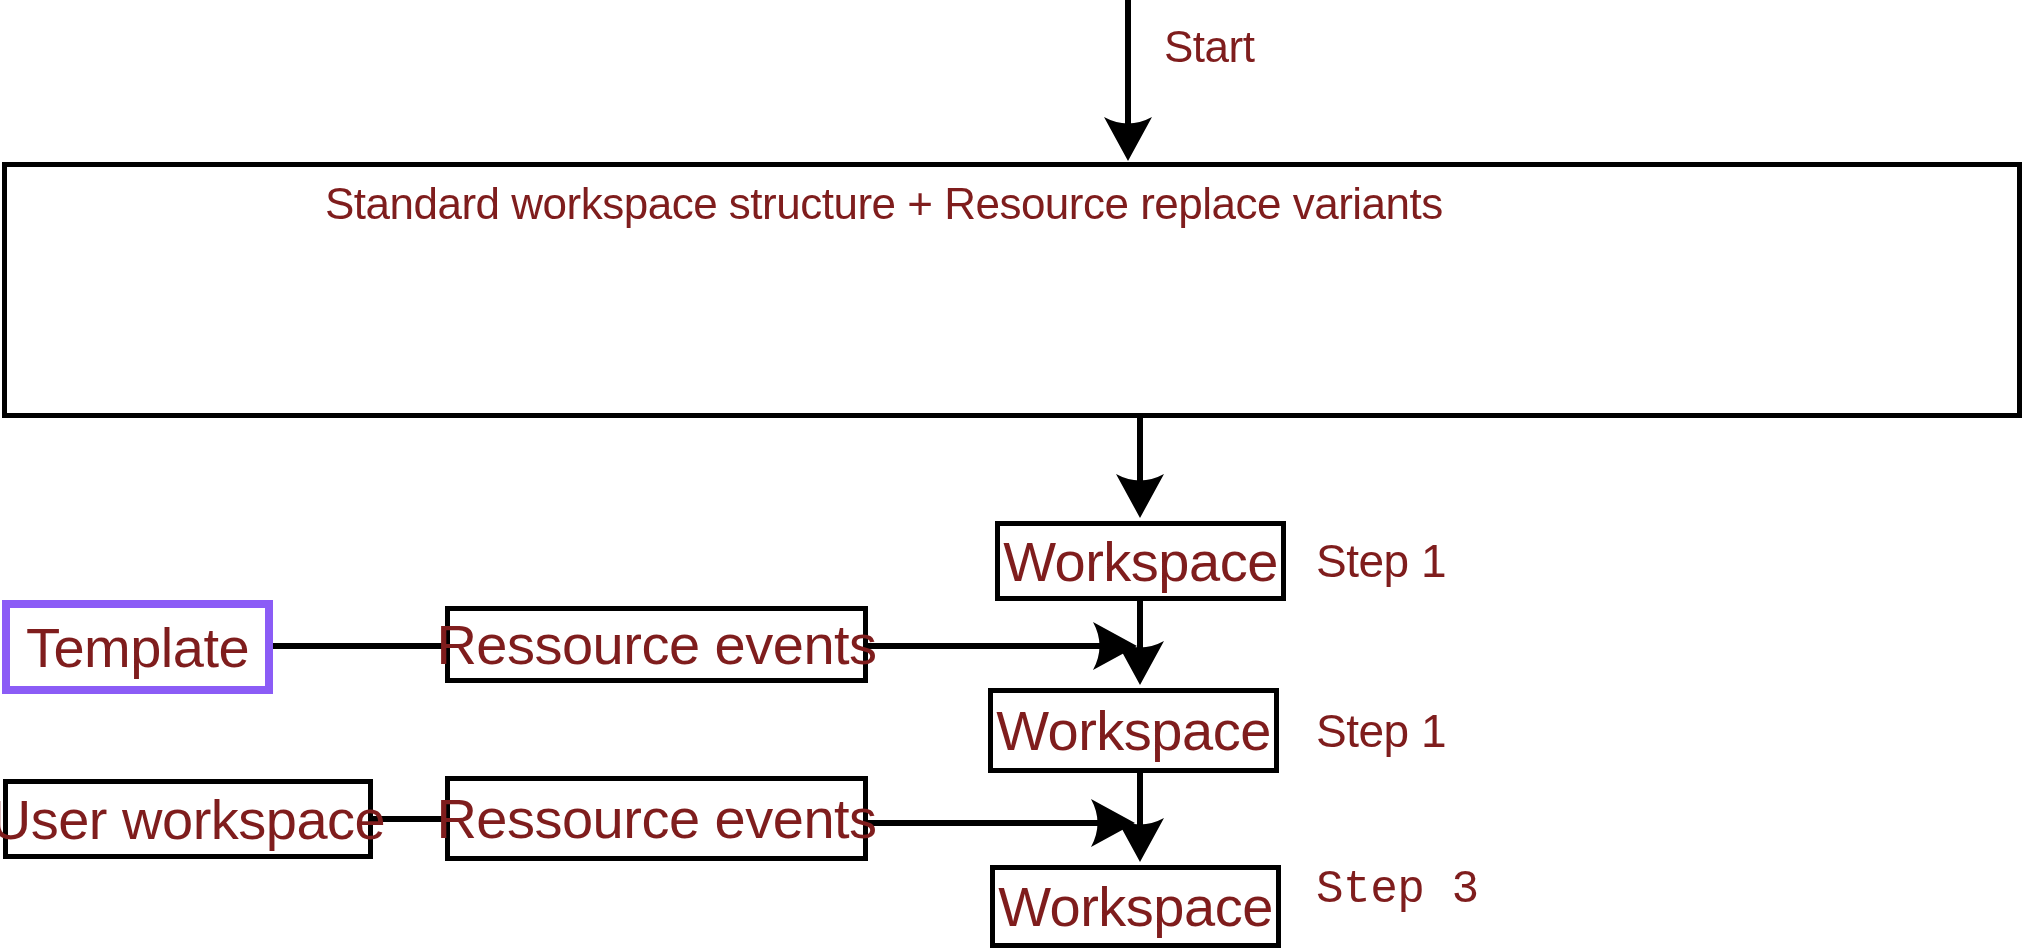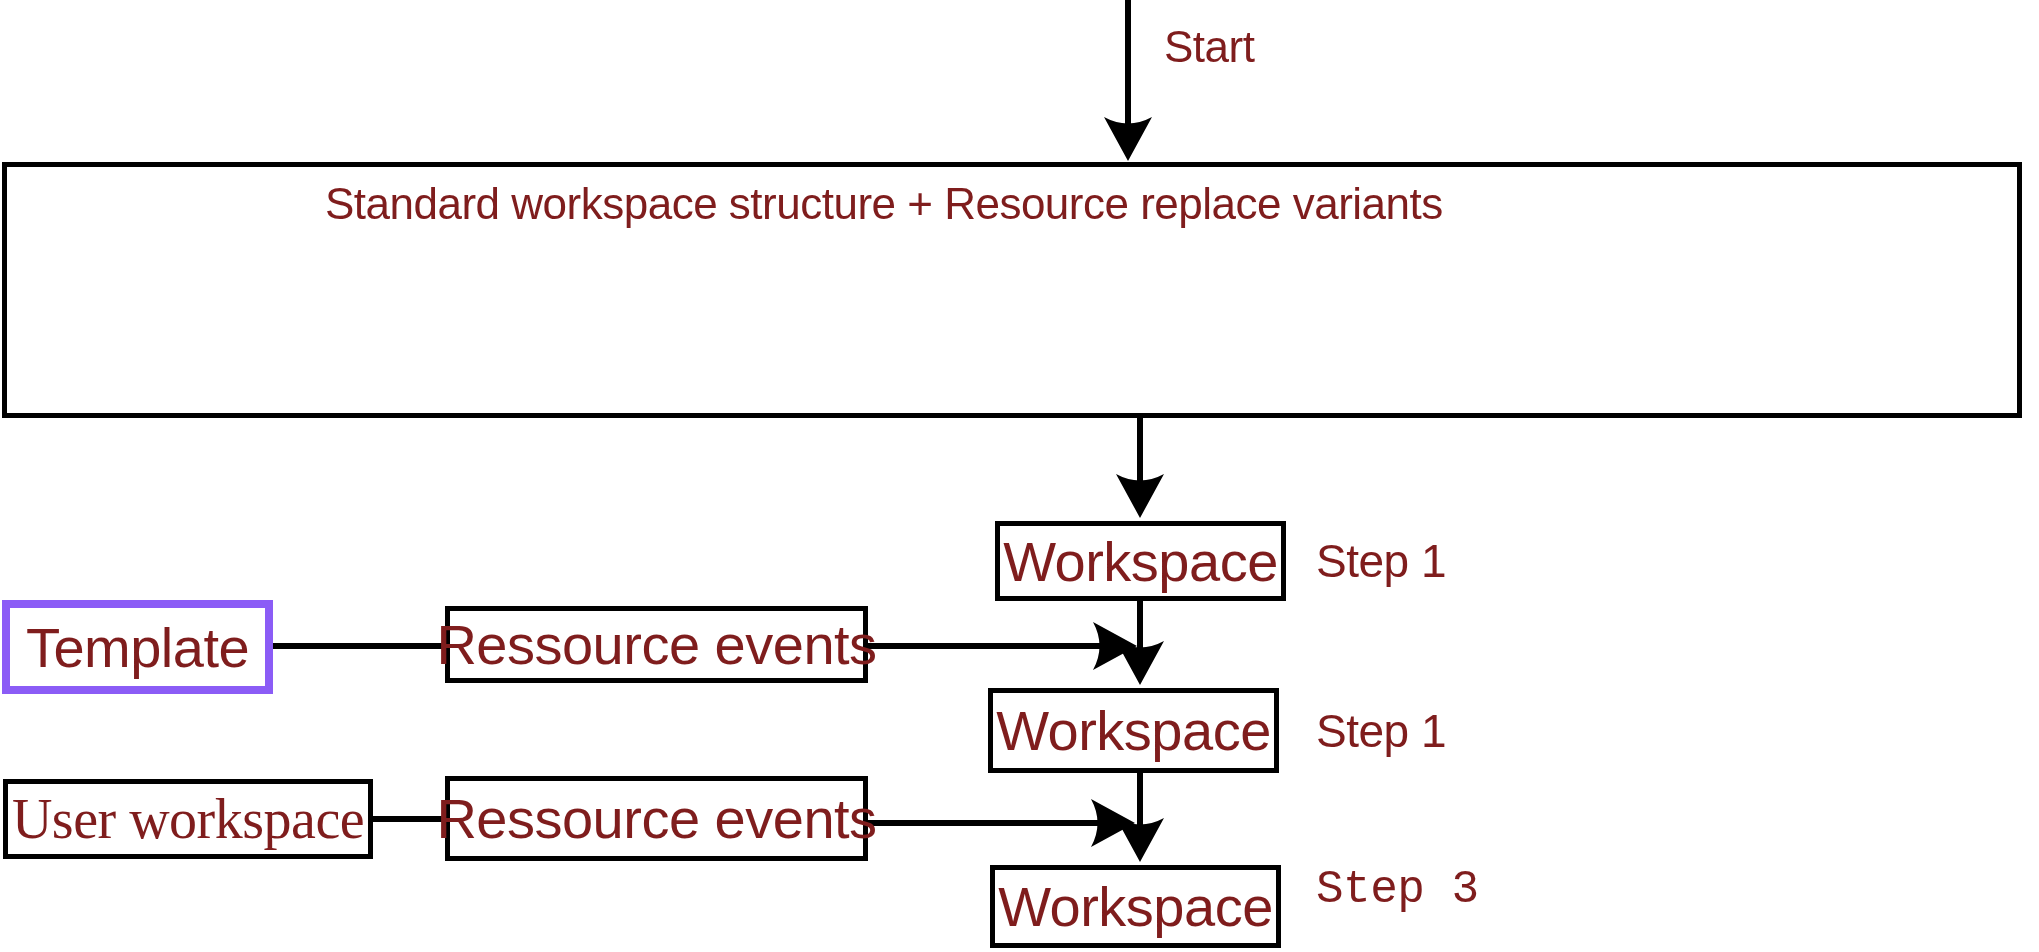--- a/index.html
+++ b/index.html
@@ -64,21 +64,21 @@
   .step-label-3 { top: 848px; height: 83px; font-family: Liberation Mono, monospace; }
   .template-box {
     left: 2px;
     top: 600px;
     width: 271px;
     height: 94px;
     border: 8px solid #8b5cf6;
   }
   .events-box-1 { left: 445px; top: 606px; width: 423px; height: 77px; }
   .events-box-2 { left: 445px; top: 776px; width: 423px; height: 85px; }
-  .user-ws-box { left: 3px; top: 779px; width: 370px; height: 80px; font-family: Liberation Serif, serif; }
+  .user-ws-box { left: 3px; top: 779px; width: 370px; height: 80px; }
   .start-label {
     position: absolute;
     left: 1164px;
     top: 22px;
     font-size: 44px;
     letter-spacing: -0.5px;
     white-space: nowrap;
   }
 </style>
 </head>

